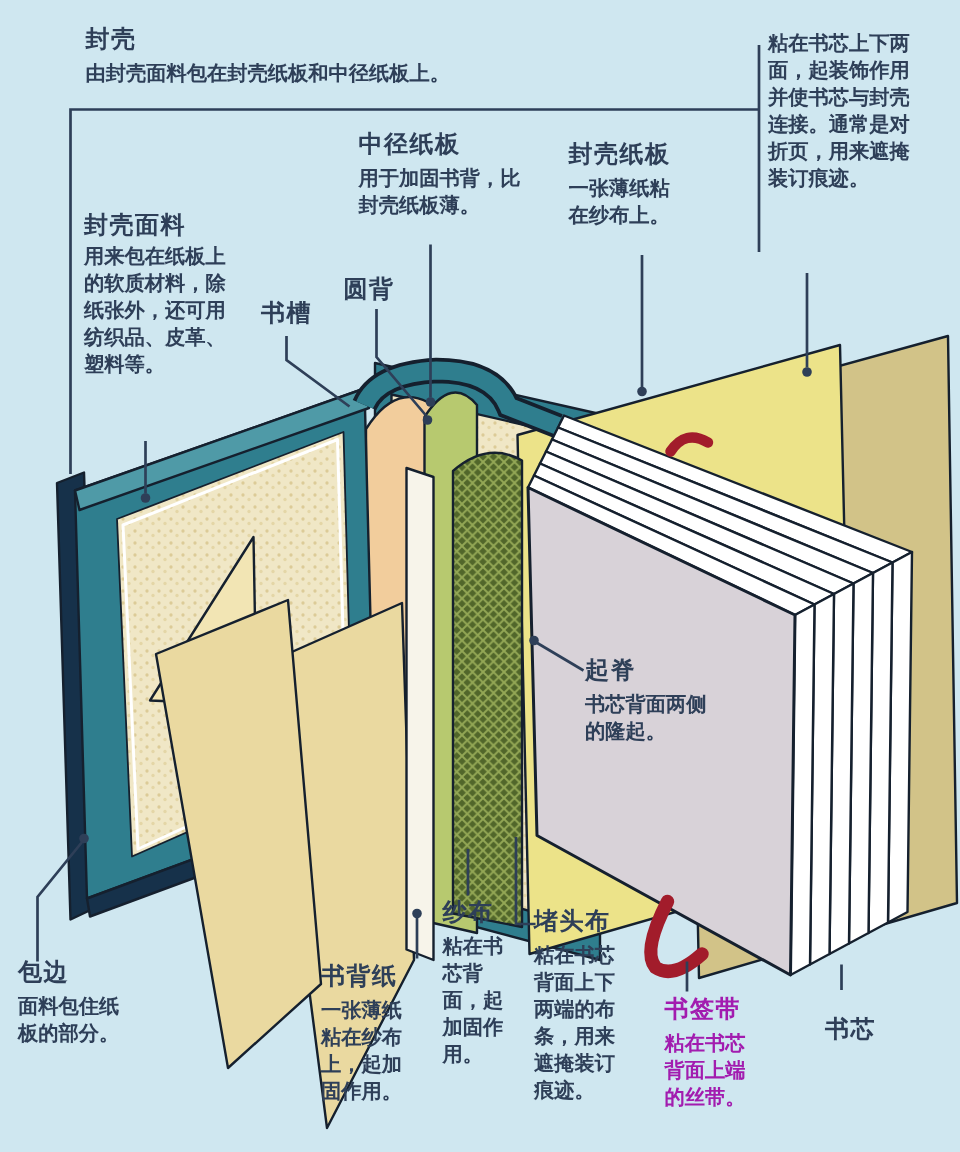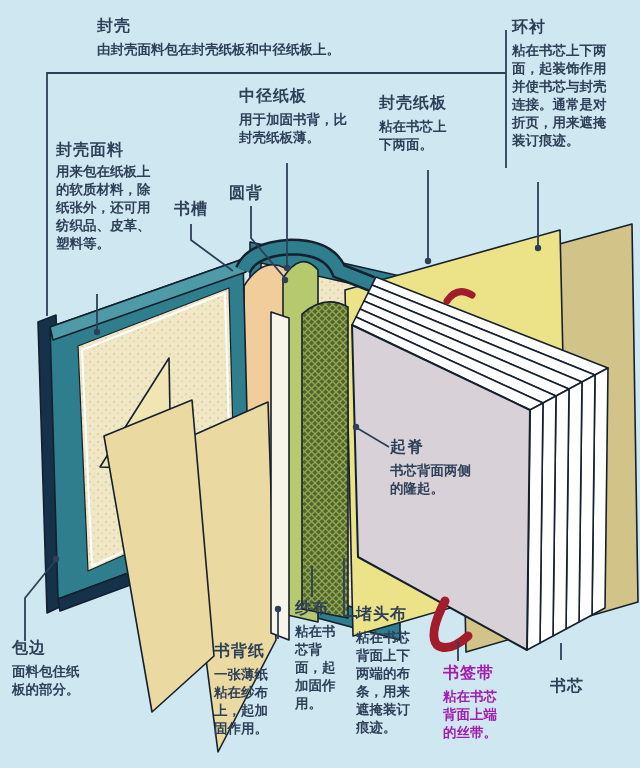--- a/index.html
+++ b/index.html
@@ -111,38 +111,37 @@
     <circle cx="285" cy="280" r="3.2"></circle>
     <circle cx="287" cy="268" r="3.2"></circle>
     <circle cx="428" cy="261" r="3.2"></circle>
     <circle cx="538" cy="248" r="3.2"></circle>
     <circle cx="356" cy="427" r="3.2"></circle>
     <circle cx="56" cy="559" r="3.2"></circle>
     <circle cx="278" cy="609" r="3.2"></circle>
   </g>
 </svg>
 
-<div class="lbl nowrap" style="left: 57px; top: 16px; color: rgb(46, 63, 88); margin-left: 40px;">
+<div class="lbl nowrap" style="left: 57px; top: 16px; color: rgb(46, 63, 88);">
   <span class="t">封壳</span>
   <span class="d">由封壳面料包在封壳纸板和中径纸板上。</span>
 </div>
 
 <div class="lbl" style="left: 512px; top: 17px; width: 96px; color: rgb(46, 63, 88);">
-  <span class="t">环衬</span>
   <span class="d">粘在书芯上下两面，起装饰作用并使书芯与封壳连接。通常是对折页，用来遮掩装订痕迹。</span>
 </div>
 
 <div class="lbl" style="left: 239px; top: 86px; width: 110px; color: rgb(46, 63, 88);">
   <span class="t">中径纸板</span>
   <span class="d">用于加固书背，比封壳纸板薄。</span>
 </div>
 
 <div class="lbl" style="left: 379px; top: 93px; width: 72px; color: rgb(46, 63, 88);">
   <span class="t">封壳纸板</span>
-  <span class="d">粘在书芯上下两面。</span>
+  <span class="d">一张薄纸粘在纱布上。</span>
 </div>
 
 <div class="lbl" style="left: 56px; top: 140px; width: 95px; color: rgb(46, 63, 88); font-family: Liberation Mono, monospace;">
   <span class="t">封壳面料</span>
   <span class="d">用来包在纸板上的软质材料，除纸张外，还可用纺织品、皮革、塑料等。</span>
 </div>
 
 <div class="lbl" style="left: 174px; top: 199px; color: rgb(46, 63, 88);">
   <span class="t">书槽</span>
 </div>

